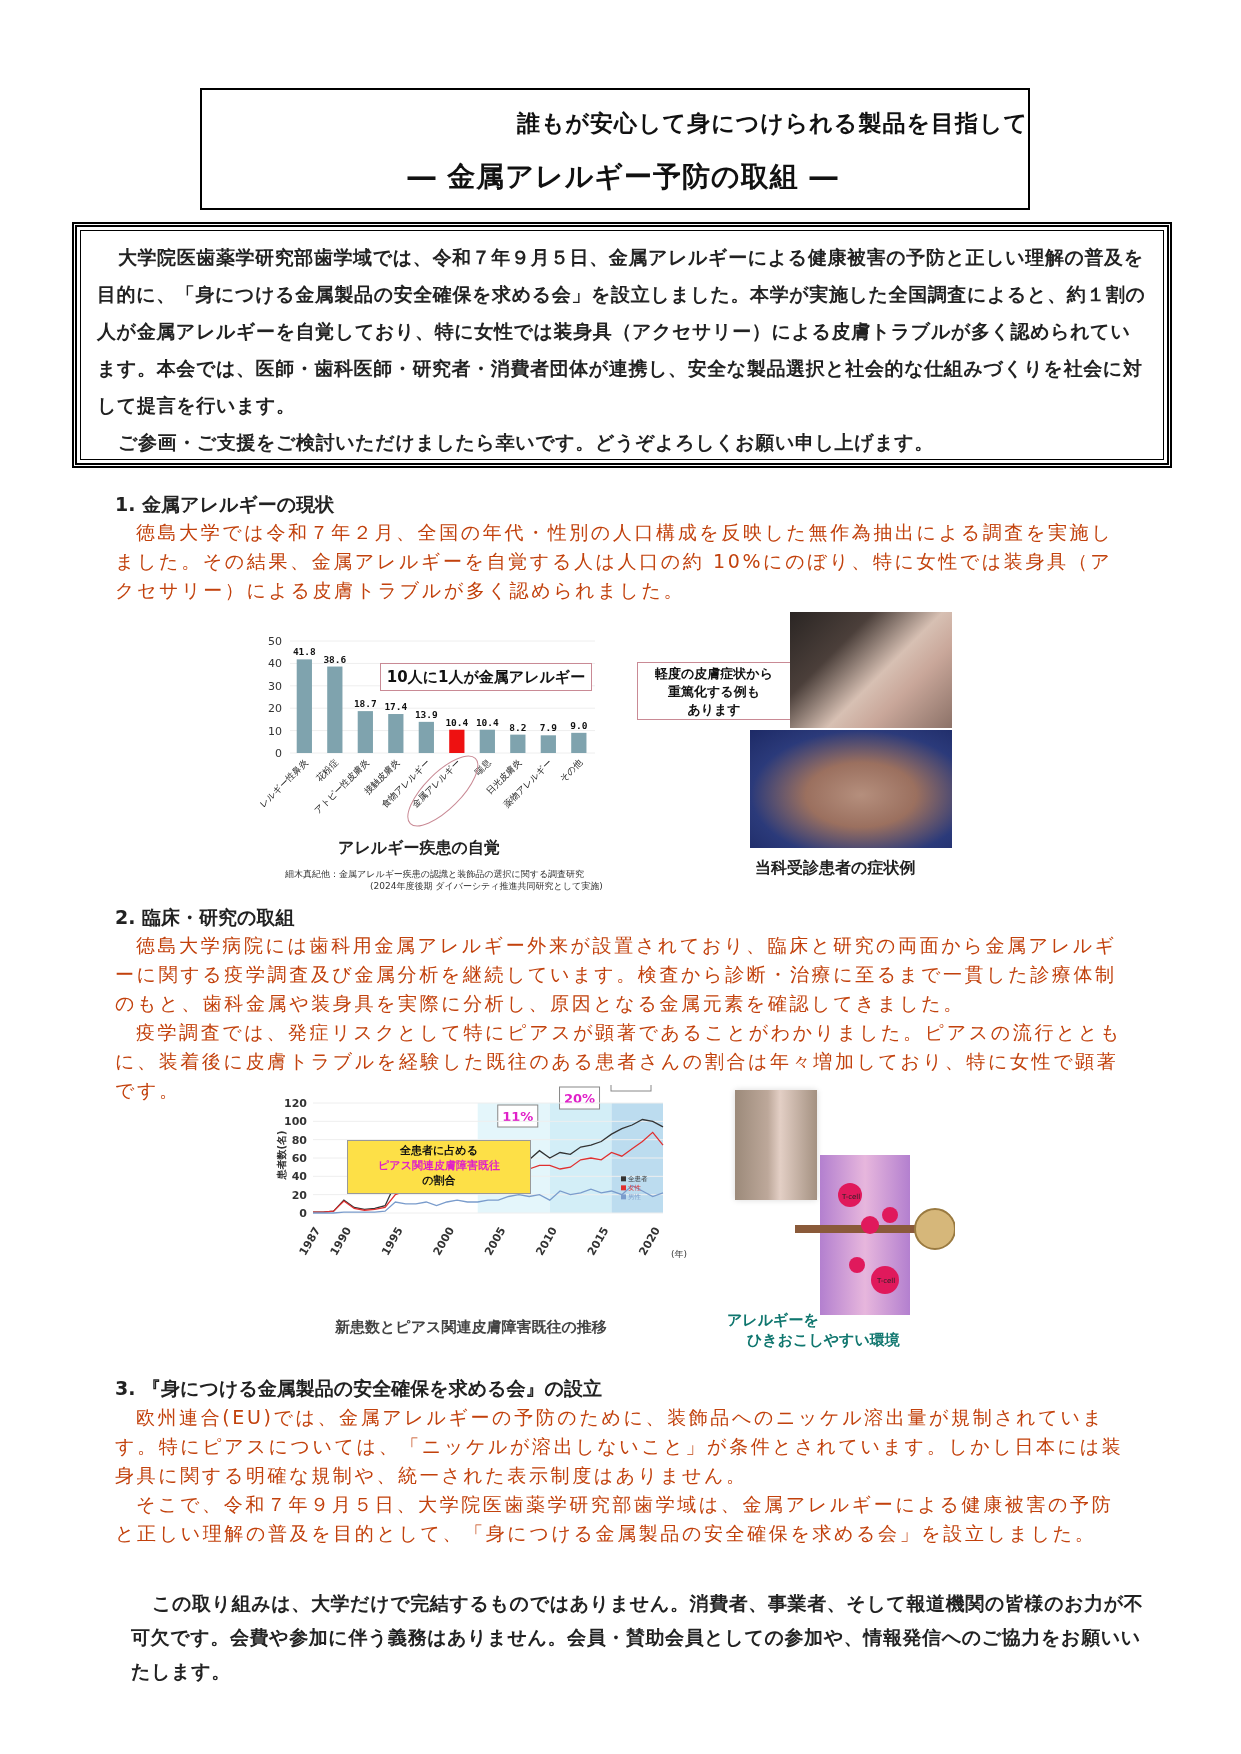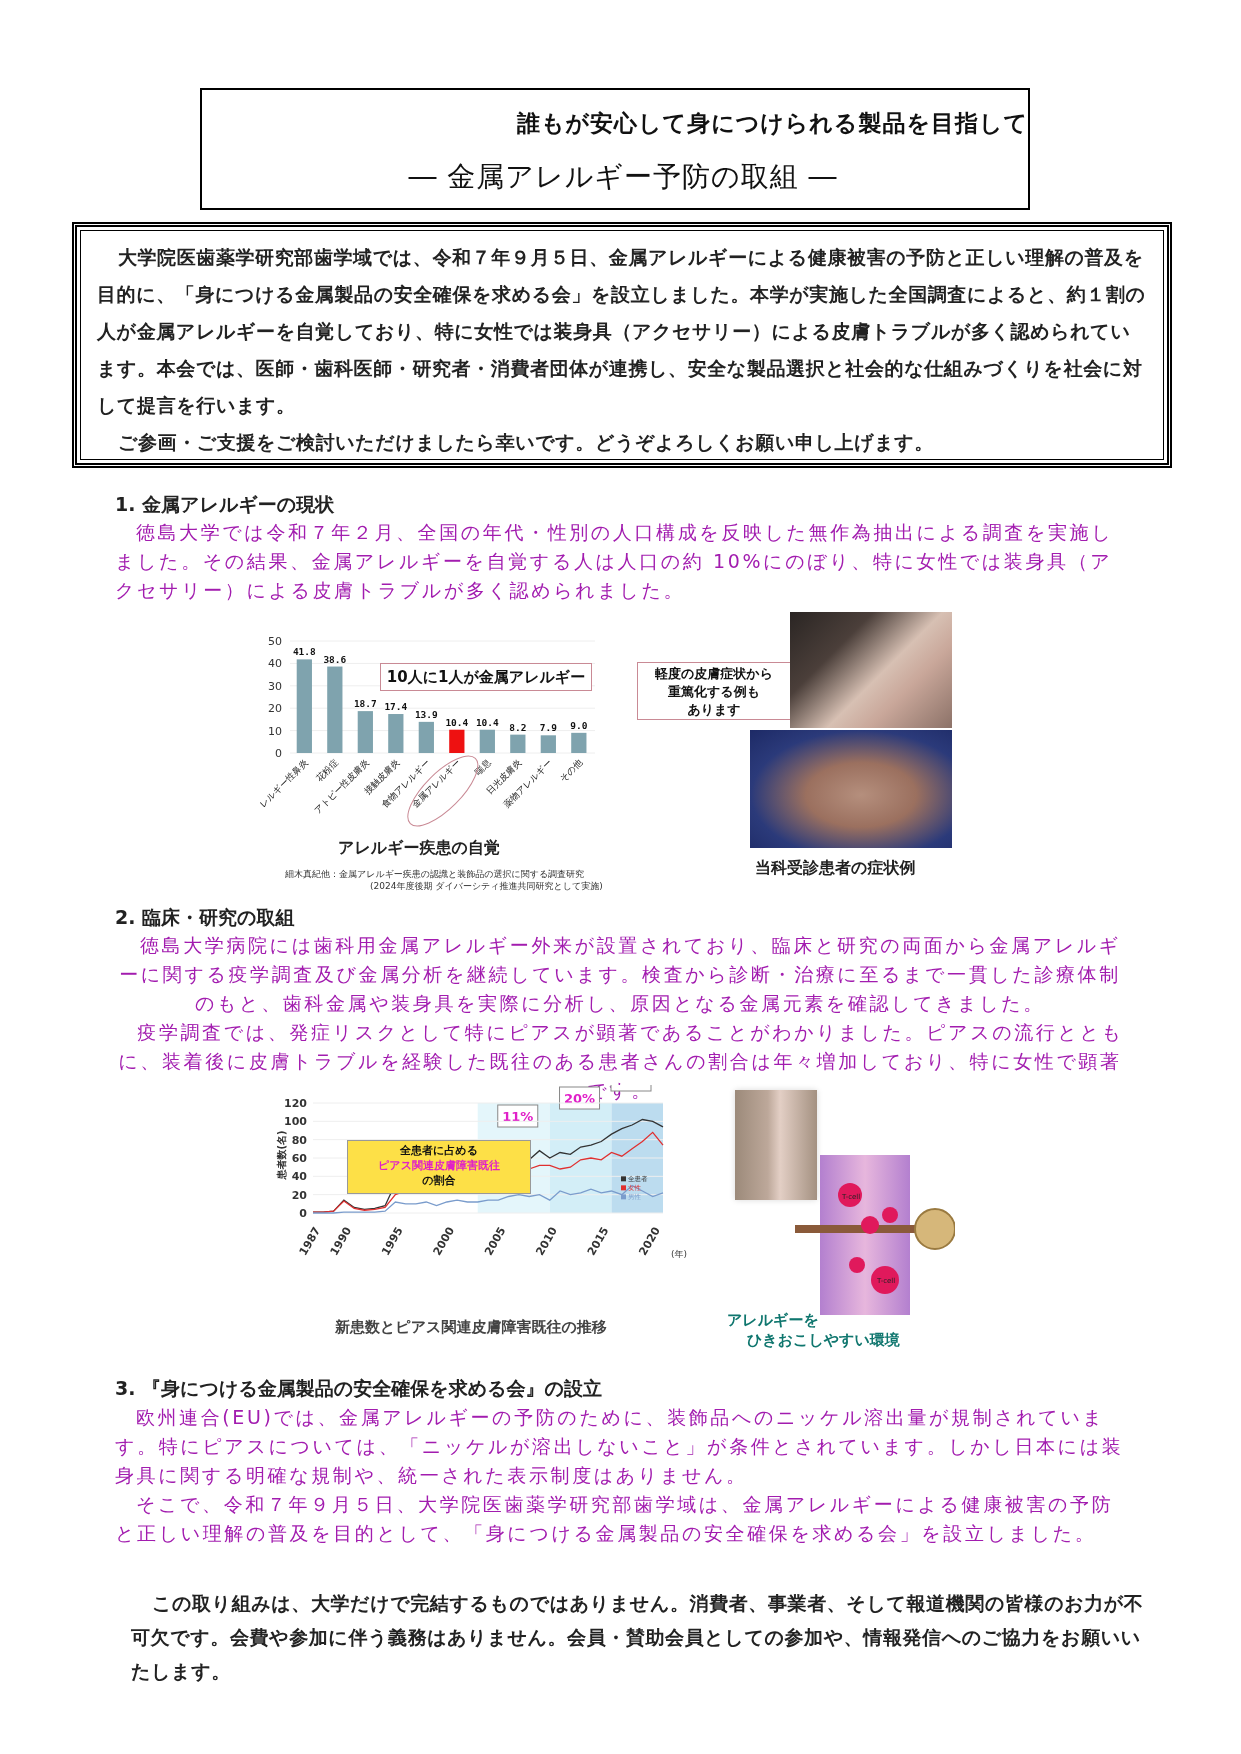--- a/index.html
+++ b/index.html
@@ -2,32 +2,32 @@
 <html><head>
 <meta charset="utf-8">
 <style>
   html, body { margin: 0; padding: 0; background: #ffffff; }
   body { width: 1241px; height: 1754px; position: relative; overflow: hidden;
          font-family: "DejaVu Sans", "Liberation Sans", sans-serif; color: #111; }
 
   .title-box { position: absolute; left: 200px; top: 88px; width: 830px; height: 122px;
                border: 2px solid #000; box-sizing: border-box; text-align: center; }
   .title-line1 { position: absolute; left: 0; right: 0; top: 18px; font-size: 23px; font-weight: bold; letter-spacing: 1px; text-align: right; }
-  .title-line2 { position: absolute; left: 16px; right: 0; top: 68px; font-size: 28px; font-weight: normal; letter-spacing: 1px; }
+  .title-line2 { position: absolute; left: 16px; right: 0; top: 68px; font-size: 28px; font-weight: bold; letter-spacing: 1px; }
 
   .intro-box { position: absolute; left: 72px; top: 222px; width: 1100px; height: 246px;
                border: 5px double #000; outline: 1px solid #000; outline-offset: -9px; box-sizing: border-box; }
   .intro-text { position: absolute; left: 20px; right: 20px; top: 12px; font-size: 19px; font-weight: bold;
                 line-height: 37px; letter-spacing: 0.6px; color: #222; }
   .intro-text p { margin: 0; }
   .indent { text-indent: 1.1em; }
 
   .section-head { position: absolute; left: 115px; font-size: 19px; font-weight: bold; color: #222; }
   .body-text { position: absolute; left: 115px; width: 1010px; font-size: 19px; line-height: 29px;
-               letter-spacing: 2.6px; color: #a21caf; }
+               letter-spacing: 2.6px; color: #c2410c; }
   .body-text p { margin: 0; }
 
   
   .bar-chart { position: absolute; left: 260px; top: 625px; width: 340px; height: 240px; }
   .bar-chart svg { position: absolute; left: 0; top: 0; }
   .chart-caption { position: absolute; font-size: 16px; font-weight: bold; color: #222; }
   .source-note { position: absolute; font-size: 9px; color: #333; line-height: 12px; }
 
   .callout { position: absolute; border: 1px solid #c98a95; background: #fff; text-align: center;
              font-weight: bold; color: #111; }
@@ -126,21 +126,21 @@
 <div class="callout" style="left:637px; top:662px; width:154px; height:58px; font-size:13px; line-height:18px; padding-top:2px; box-sizing:border-box;">
   <div>軽度の皮膚症状から</div>
   <div>重篤化する例も</div>
   <div>あります</div>
 </div>
 <div class="photo photo-ear"></div>
 <div class="photo photo-hand"></div>
 <div class="photo-caption" style="left:755px; top:858px;">当科受診患者の症状例</div>
 
 <div class="section-head" style="top:905px;">2. 臨床・研究の取組</div>
-<div class="body-text" style="top:931px;text-align:center;">
+<div class="body-text" style="top:931px;">
   <p class="indent">徳島大学病院には歯科用金属アレルギー外来が設置されており、臨床と研究の両面から金属アレルギーに関する疫学調査及び金属分析を継続しています。検査から診断・治療に至るまで一貫した診療体制のもと、歯科金属や装身具を実際に分析し、原因となる金属元素を確認してきました。</p>
   <p class="indent">疫学調査では、発症リスクとして特にピアスが顕著であることがわかりました。ピアスの流行とともに、装着後に皮膚トラブルを経験した既往のある患者さんの割合は年々増加しており、特に女性で顕著です。</p>
 </div>
 
 <div class="line-chart">
   <svg id="lineSvg" width="440" height="210">
       <rect x="202.7058823529412" y="18" width="72.05882352941174" height="110" fill="#e4f6fb"></rect>
       <rect x="222.76470588235293" y="20" width="40" height="22" fill="#fff" stroke="#888"></rect>
       <text x="242.76470588235293" y="36" font-size="13" font-weight="bold" text-anchor="middle" fill="#e020c8" font-family="DejaVu Sans, sans-serif">11%</text>
       <rect x="274.7647058823529" y="18" width="61.76470588235293" height="110" fill="#d3eef7"></rect>

